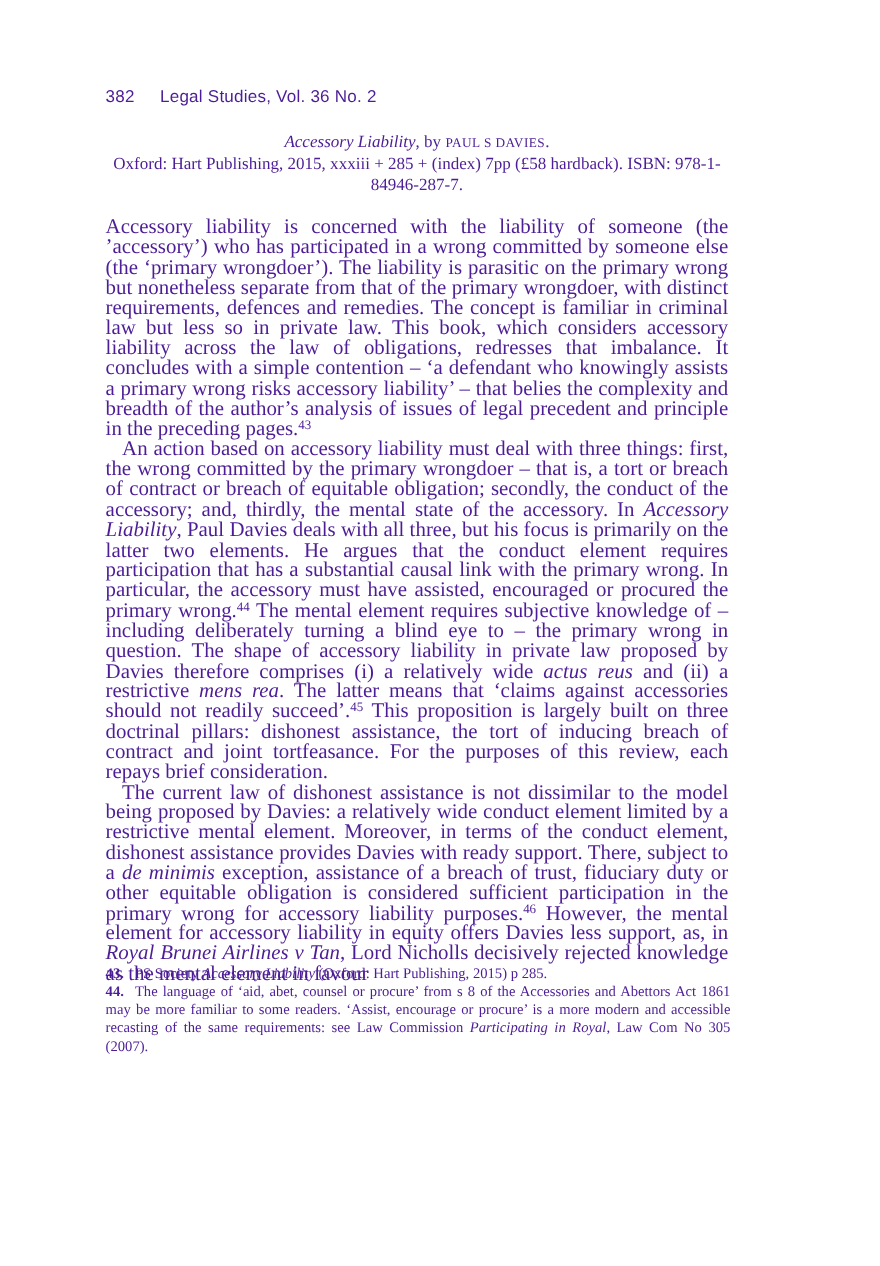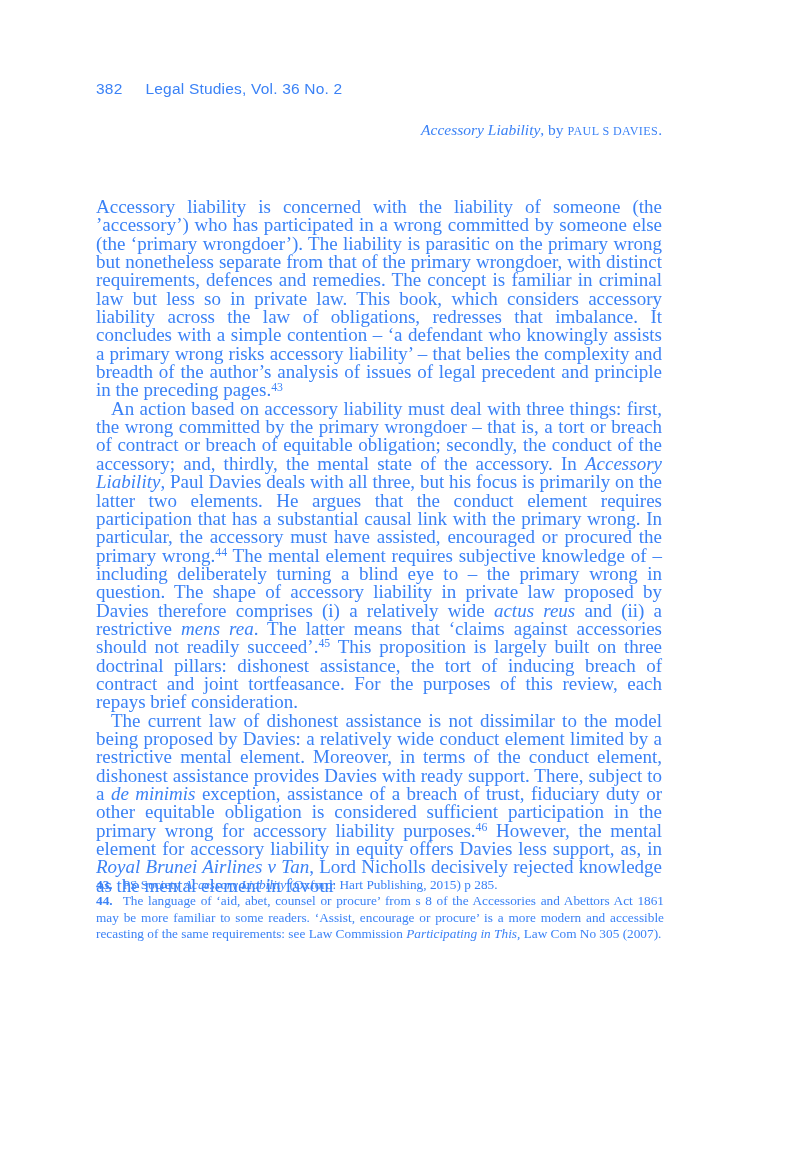--- a/index.html
+++ b/index.html
@@ -2,21 +2,21 @@
 <html lang="en"><head>
 <meta charset="utf-8">
 <style>
   * { margin: 0; padding: 0; box-sizing: border-box; }
   html, body { background: #ffffff; }
   .page {
     position: relative;
     width: 800px;
     height: 992px;
     background: #ffffff;
-    color: #3b82f6;
+    color: #4c1d95;
     font-family: "Liberation Serif", serif;
     overflow: hidden;
   }
   .running-header {
     position: absolute;
     top: 80px;
     left: 96px;
     width: 566px;
     font-family: "Liberation Sans", sans-serif;
     font-size: 15.5px;
@@ -24,21 +24,21 @@
     white-space: nowrap;
   }
   .page-num { display: inline-block; margin-right: 23px; }
   .title-block {
     position: absolute;
     top: 120px;
     left: 96px;
     width: 566px;
     font-size: 15.5px;
     line-height: 19.2px;
-    text-align: right;
+    text-align: center;
   }
   .smallcaps { font-size: 0.78em; letter-spacing: 0.4px; }
   .body-text {
     position: absolute;
     top: 198px;
     left: 96px;
     width: 566px;
     font-size: 19px;
     line-height: 18.35px;
     text-align: justify;
@@ -75,30 +75,31 @@
 <body>
 
 <div class="page">
 
   <div class="running-header">
     <span class="page-num">382</span><span>Legal Studies, Vol. 36 No. 2</span>
   </div>
 
   <div class="title-block">
     <p class="title-line"><i>Accessory Liability</i><span>, by </span><span class="smallcaps">PAUL S DAVIES</span><span>.</span></p>
+    <p class="imprint-line"><span>Oxford: Hart Publishing, 2015, xxxiii + 285 + (index) 7pp (£58 hardback). ISBN: 978-1-84946-287-7.</span></p>
   </div>
 
   <div class="body-text" id="body-paragraphs">
       <p class="para"><span>Accessory liability is concerned with the liability of someone (the ’accessory’) who has participated in a wrong committed by someone else (the ‘primary wrongdoer’). The liability is parasitic on the primary wrong but nonetheless separate from that of the primary wrongdoer, with distinct requirements, defences and remedies. The concept is familiar in criminal law but less so in private law. This book, which considers accessory liability across the law of obligations, redresses that imbalance. It concludes with a simple contention – ‘a defendant who knowingly assists a primary wrong risks accessory liability’ – that belies the complexity and breadth of the author’s analysis of issues of legal precedent and principle in the preceding pages.</span><sup>43</sup></p>
       <p class="para indent"><span>An action based on accessory liability must deal with three things: first, the wrong committed by the primary wrongdoer – that is, a tort or breach of contract or breach of equitable obligation; secondly, the conduct of the accessory; and, thirdly, the mental state of the accessory. In </span><i>Accessory Liability</i><span>, Paul Davies deals with all three, but his focus is primarily on the latter two elements. He argues that the conduct element requires participation that has a substantial causal link with the primary wrong. In particular, the accessory must have assisted, encouraged or procured the primary wrong.</span><sup>44</sup><span> The mental element requires subjective knowledge of – including deliberately turning a blind eye to – the primary wrong in question. The shape of accessory liability in private law proposed by Davies therefore comprises (i) a relatively wide </span><i>actus reus</i><span> and (ii) a restrictive </span><i>mens rea</i><span>. The latter means that ‘claims against accessories should not readily succeed’.</span><sup>45</sup><span> This proposition is largely built on three doctrinal pillars: dishonest assistance, the tort of inducing breach of contract and joint tortfeasance. For the purposes of this review, each repays brief consideration.</span></p>
       <p class="para indent"><span>The current law of dishonest assistance is not dissimilar to the model being proposed by Davies: a relatively wide conduct element limited by a restrictive mental element. Moreover, in terms of the conduct element, dishonest assistance provides Davies with ready support. There, subject to a </span><i>de minimis</i><span> exception, assistance of a breach of trust, fiduciary duty or other equitable obligation is considered sufficient participation in the primary wrong for accessory liability purposes.</span><sup>46</sup><span> However, the mental element for accessory liability in equity offers Davies less support, as, in </span><i>Royal Brunei Airlines v Tan</i><span>, Lord Nicholls decisively rejected knowledge as the mental element in favour</span></p>
     </div>
 
   <div class="footnotes" id="footnotes">
       <p class="footnote"><b class="fn-num">43.</b><span>PS Society </span><i>Accessory Liability</i><span> (Oxford: Hart Publishing, 2015) p 285.</span></p>
-      <p class="footnote"><b class="fn-num">44.</b><span>The language of ‘aid, abet, counsel or procure’ from s 8 of the Accessories and Abettors Act 1861 may be more familiar to some readers. ‘Assist, encourage or procure’ is a more modern and accessible recasting of the same requirements: see Law Commission </span><i>Participating in This</i><span>, Law Com No 305 (2007).</span></p>
+      <p class="footnote"><b class="fn-num">44.</b><span>The language of ‘aid, abet, counsel or procure’ from s 8 of the Accessories and Abettors Act 1861 may be more familiar to some readers. ‘Assist, encourage or procure’ is a more modern and accessible recasting of the same requirements: see Law Commission </span><i>Participating in Royal</i><span>, Law Com No 305 (2007).</span></p>
     </div>
 
   <div class="page-footer">
     <span>© 2019 The Society of Legal Scholars</span>
   </div>
 
 </div>
 
 </body></html>

